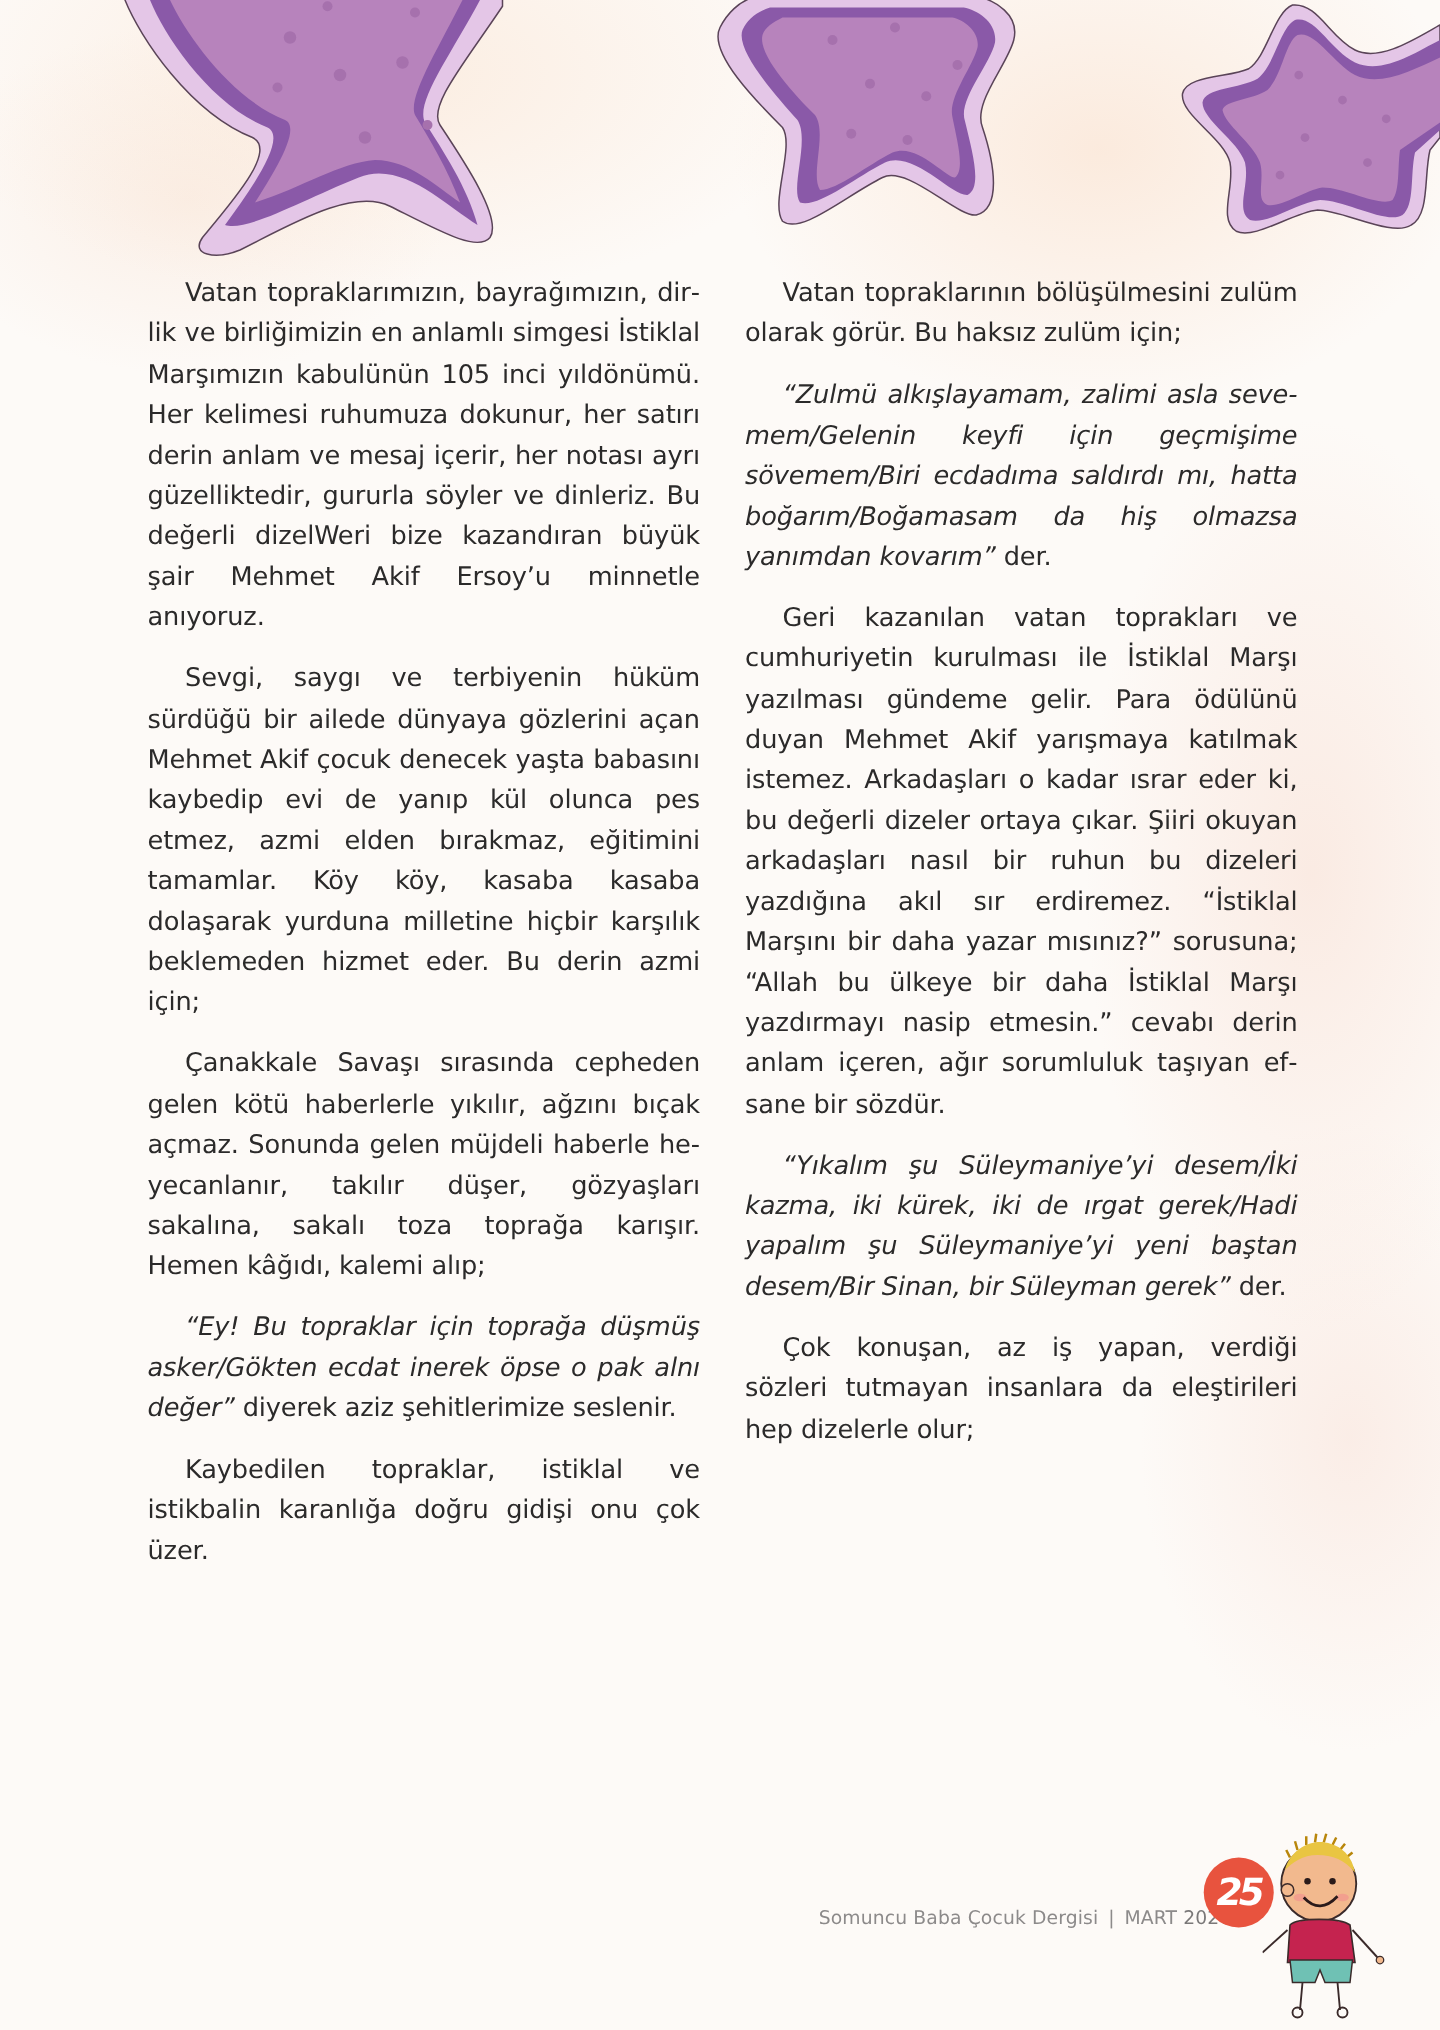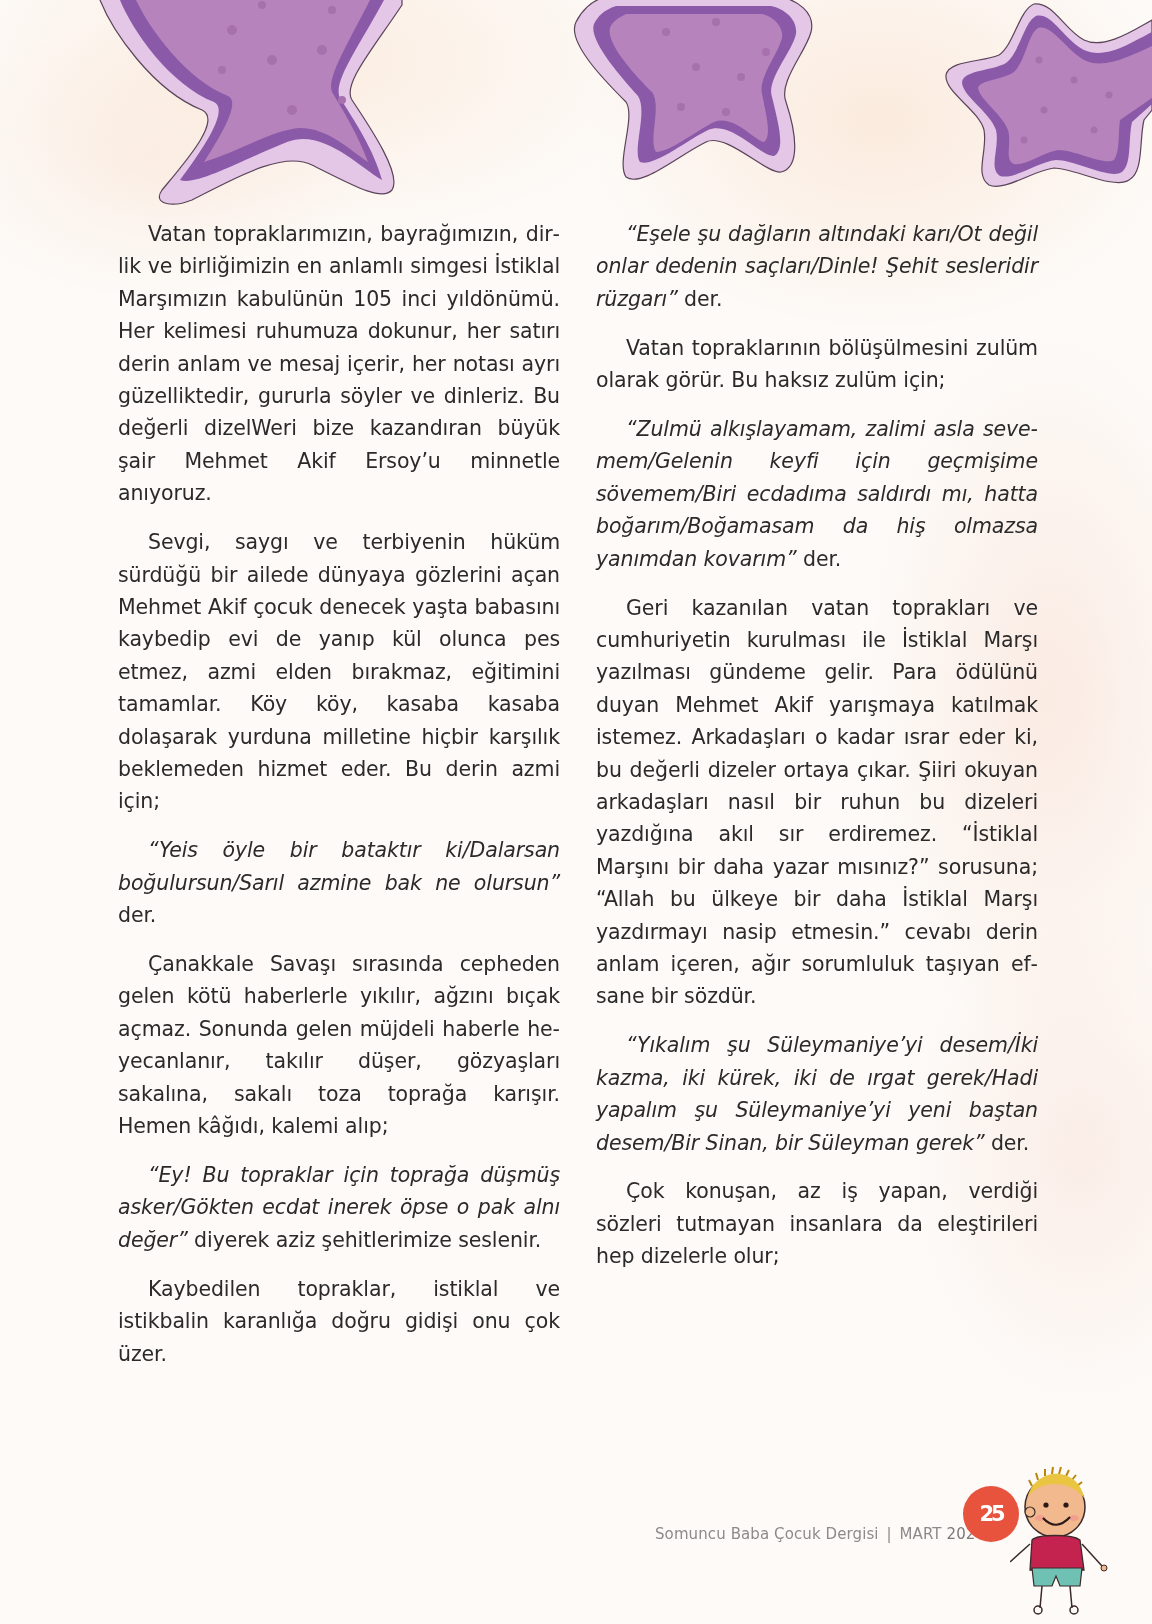--- a/index.html
+++ b/index.html
@@ -36,21 +36,21 @@
   .footer {
     position: absolute; left: 655px; top: 1525px; z-index: 2;
     font-size: 15px; color: #8c8a8a; letter-spacing: 0.1px;
   }
   .footer .sep { color: #8c8a8a; padding: 0 3px; }
   .footer .year { color: #7a7878; }
   .page-badge {
     position: absolute; left: 963px; top: 1486px; width: 56px; height: 56px;
     border-radius: 50%; background: #e8533e; z-index: 3;
     display: flex; align-items: center; justify-content: center;
-    color: #fff; font-weight: bold; font-size: 21px; 
+    color: #fff; font-weight: bold; font-size: 30px; font-style: italic;
     font-family: "DejaVu Sans", sans-serif; letter-spacing: -3px;
   }
   .mascot { position: absolute; left: 1010px; top: 1462px; z-index: 4; }
 </style>
 </head>
 <body>
 
 <div class="bg-wash"></div>
 
 <svg class="star" style="left:92px;top:-10px" width="320" height="218" viewBox="0 0 320 218">
@@ -95,27 +95,25 @@
       <circle cx="150" cy="130" r="3.5"></circle>
       <circle cx="80" cy="140" r="3.5"></circle>
       <circle cx="165" cy="95" r="3.5"></circle>
   </g>
 </svg>
 
 <div class="columns">
   <div class="col">
     <p class="para"><span>Vatan topraklarımızın, bayrağımızın, dir­lik ve birliğimizin en anlamlı simgesi İstiklal Marşımızın kabulünün 105 inci yıldönümü. Her kelimesi ruhumuza dokunur, her satırı derin anlam ve mesaj içerir, her notası ayrı güzelliktedir, gururla söyler ve dinleriz. Bu değerli dizelWeri bize kazandıran büyük şair Mehmet Akif Ersoy’u minnetle anıyoruz.</span></p>
     <p class="para"><span>Sevgi, saygı ve terbiyenin hüküm sürdüğü bir ailede dünyaya gözlerini açan Mehmet Akif çocuk denecek yaşta babasını kaybedip evi de yanıp kül olunca pes etmez, azmi el­den bırakmaz, eğitimini tamamlar. Köy köy, kasaba kasaba dolaşarak yurduna milletine hiçbir karşılık beklemeden hizmet eder. Bu derin azmi için;</span></p>
-    <p class="para"><em>“Yeis öyle bir bataktır ki/Dalarsan boğulur­sun/Sarıl azmine bak ne olursun”</em><span> der.</span></p>
     <p class="para"><span>Çanakkale Savaşı sırasında cepheden gelen kötü haberlerle yıkılır, ağzını bıçak açmaz. Sonunda gelen müjdeli haberle he­yecanlanır, takılır düşer, gözyaşları sakalına, sakalı toza toprağa karışır. Hemen kâğıdı, ka­lemi alıp;</span></p>
     <p class="para"><em>“Ey! Bu topraklar için toprağa düşmüş as­ker/Gökten ecdat inerek öpse o pak alnı değer”</em><span> diyerek aziz şehitlerimize seslenir.</span></p>
     <p class="para"><span>Kaybedilen topraklar, istiklal ve istikbalin karanlığa doğru gidişi onu çok üzer.</span></p>
   </div>
   <div class="col">
-    <p class="para"><em>“Eşele şu dağların altındaki karı/Ot değil onlar dedenin saçları/Dinle! Şehit sesleridir rüzgarı”</em><span> der.</span></p>
     <p class="para"><span>Vatan topraklarının bölüşülmesini zulüm olarak görür. Bu haksız zulüm için;</span></p>
     <p class="para"><em>“Zulmü alkışlayamam, zalimi asla seve­mem/Gelenin keyfi için geçmişime sövemem/Biri ecdadıma saldırdı mı, hatta boğarım/Bo­ğamasam da hiş olmazsa yanımdan kovarım”</em><span> der.</span></p>
     <p class="para"><span>Geri kazanılan vatan toprakları ve cumhu­riyetin kurulması ile İstiklal Marşı yazılması gündeme gelir. Para ödülünü duyan Mehmet Akif yarışmaya katılmak istemez. Arkadaşları o kadar ısrar eder ki, bu değerli dizeler or­taya çıkar. Şiiri okuyan arkadaşları nasıl bir ruhun bu dizeleri yazdığına akıl sır erdire­mez. “İstiklal Marşını bir daha yazar mısınız?” sorusuna; “Allah bu ülkeye bir daha İstiklal Marşı yazdırmayı nasip etmesin.” cevabı de­rin anlam içeren, ağır sorumluluk taşıyan ef­sane bir sözdür.</span></p>
     <p class="para"><em>“Yıkalım şu Süleymaniye’yi desem/İki kaz­ma, iki kürek, iki de ırgat gerek/Hadi yapalım şu Süleymaniye’yi yeni baştan desem/Bir Si­nan, bir Süleyman gerek”</em><span> der.</span></p>
     <p class="para"><span>Çok konuşan, az iş yapan, verdiği sözleri tutmayan insanlara da eleştirileri hep dize­lerle olur;</span></p>
   </div>
 </div>
 
 <div class="footer">
   <span>Somuncu Baba Çocuk Dergisi</span>

